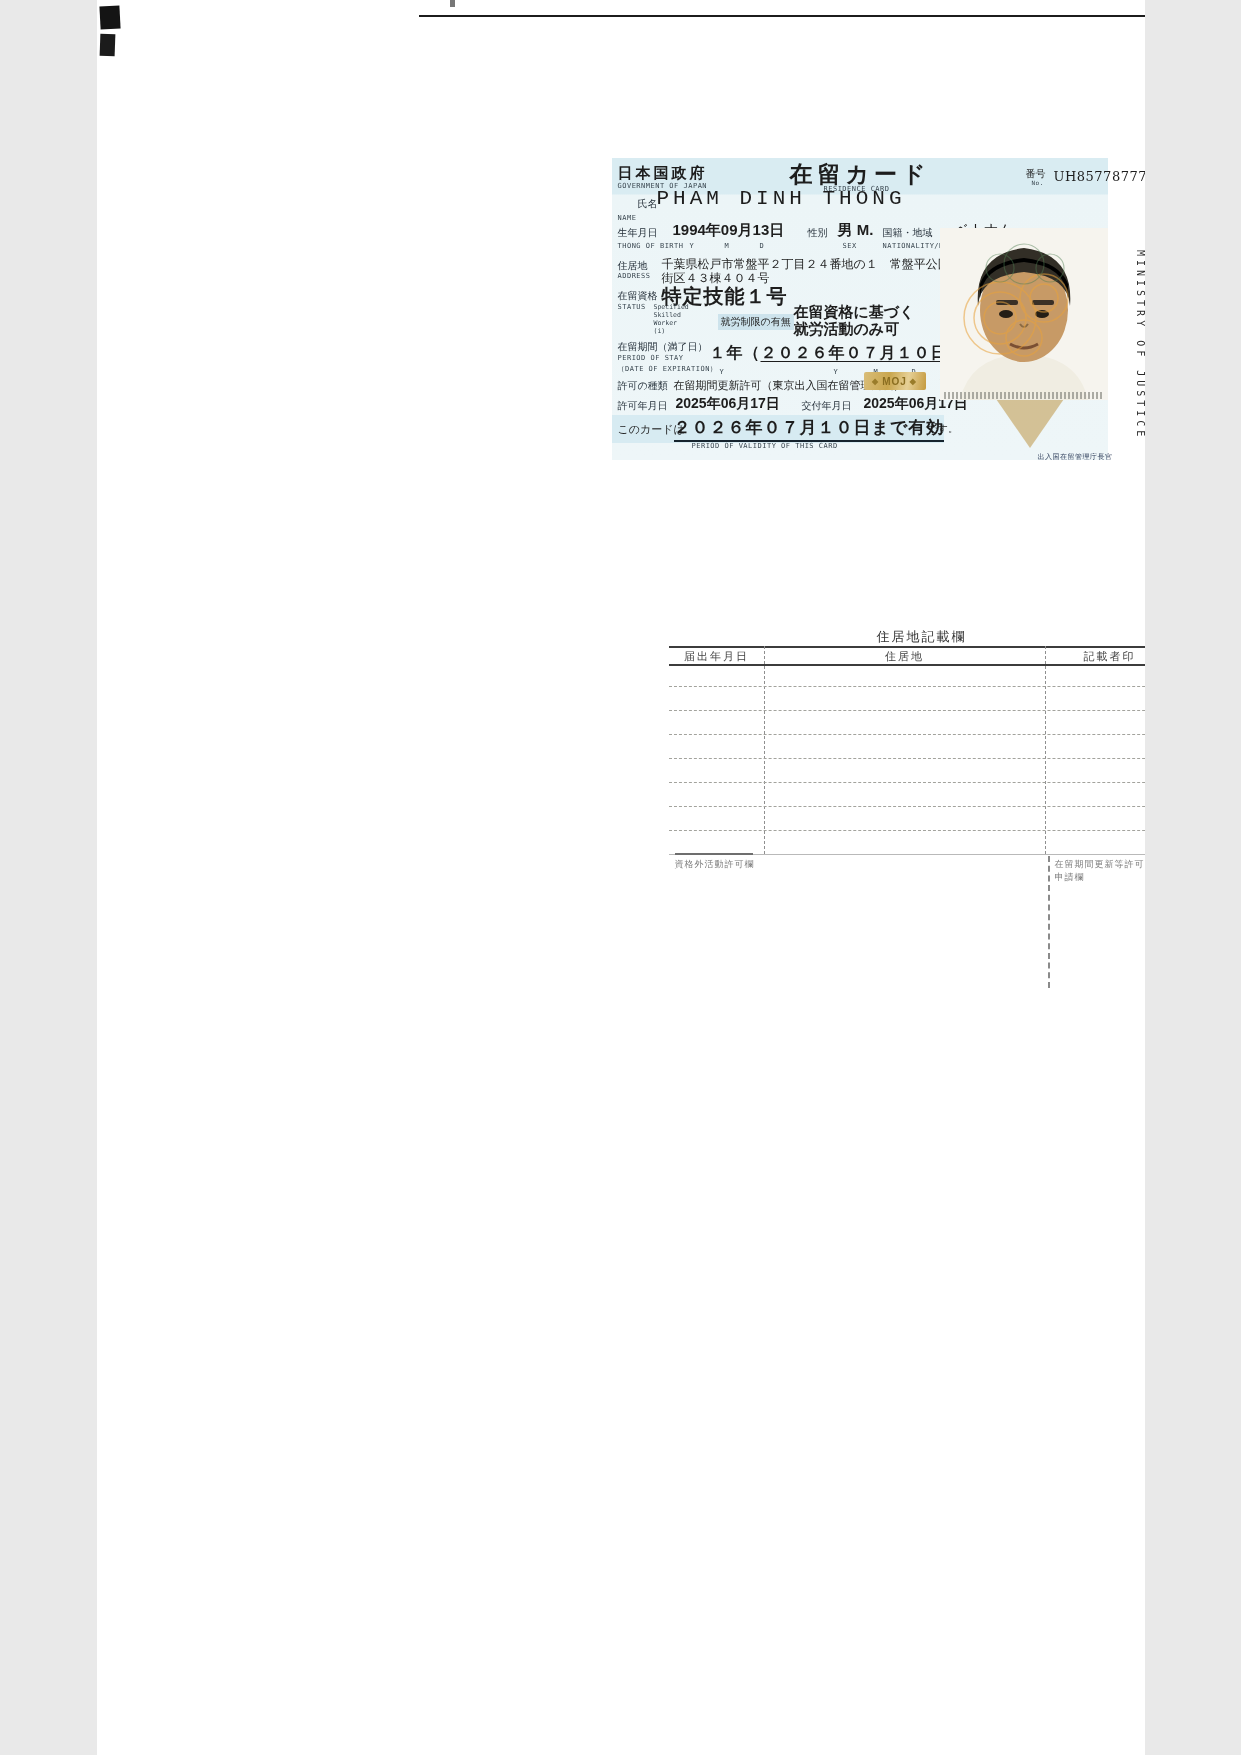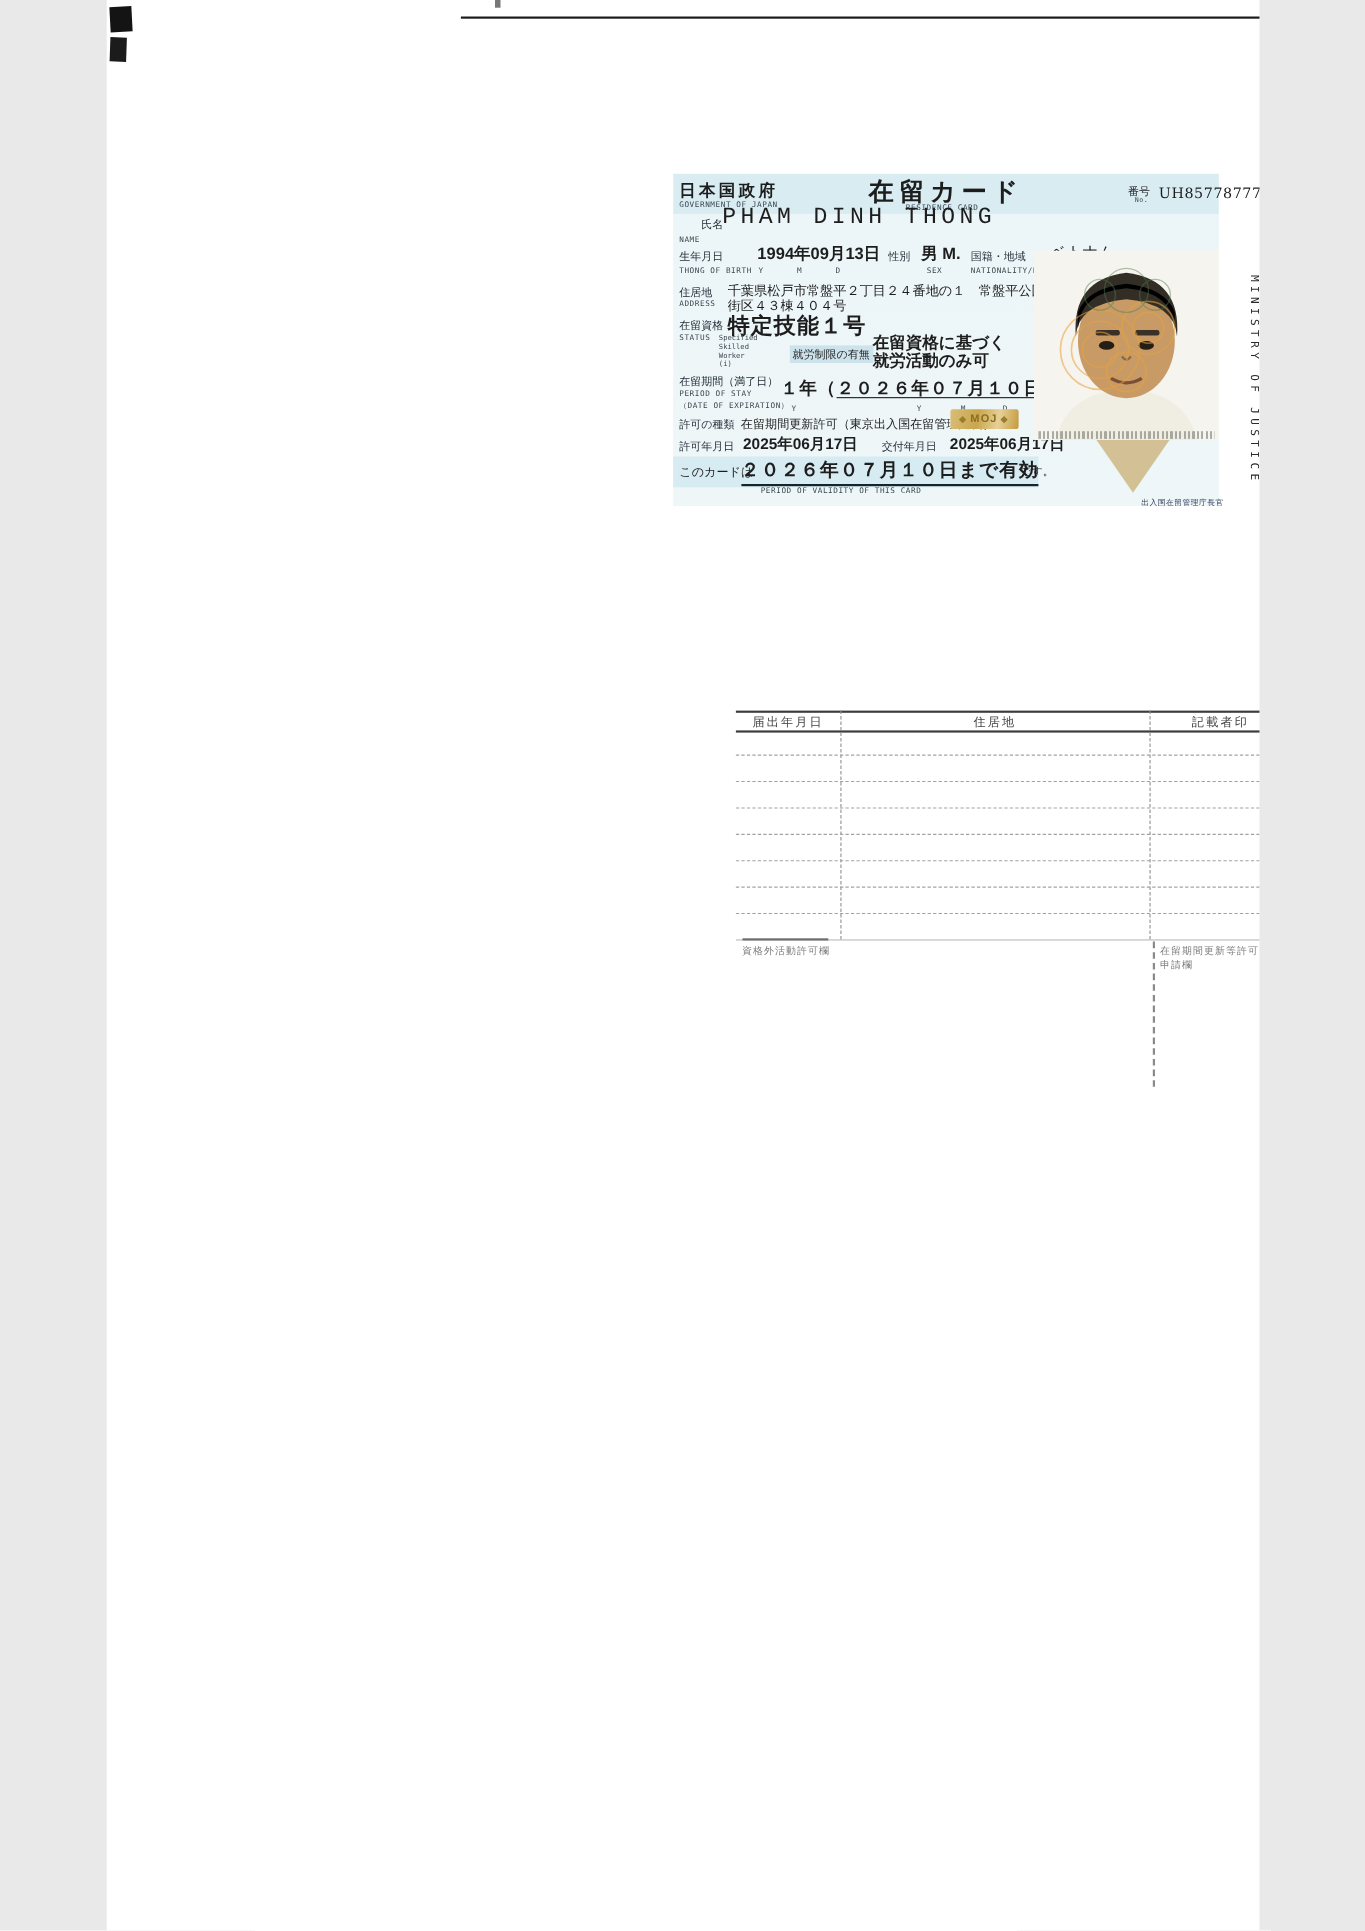--- a/index.html
+++ b/index.html
@@ -26,21 +26,21 @@
   .title-en { left:212px; top:27px; }
   .num-label{ left:414px; top:9px; font-size:10px; font-weight:normal; }
   .num-en   { left:420px; top:21px; font-size:6px; }
   .num-val  { left:442px; top:11px; font-size:13px; font-family:"DejaVu Serif", serif; letter-spacing:0.5px; }
 
   .name-label { left:6px; top:39px;margin-left:20px; }
   .name-val   { left:45px; top:29px; font-size:21px; font-family:Liberation Mono, monospace; letter-spacing:4px; }
   .name-en    { left:6px; top:56px; }
 
   .birth-label { left:6px; top:68px; }
-  .birth-val   { left:77px; top:63px; font-size:15px; font-weight:bold; }
+  .birth-val   { left:61px; top:63px; font-size:15px; font-weight:bold; }
   .birth-en    { left:6px; top:84px; }
   .birth-y { left:78px; top:84px; } .birth-m { left:113px; top:84px; } .birth-d { left:148px; top:84px; }
   .sex-label { left:196px; top:68px; }
   .sex-val   { left:226px; top:63px; font-size:15px; font-weight:bold; }
   .sex-en    { left:231px; top:84px; }
   .nat-label { left:271px; top:68px; }
   .nat-val   { left:344px; top:63px; font-size:14px; }
   .nat-en    { left:271px; top:84px; }
 
   .addr-label { left:6px; top:101px; }
@@ -222,20 +222,21 @@
         <circle cx="84" cy="36" r="20"></circle>
           <circle cx="60" cy="40" r="14"></circle>
           <circle cx="110" cy="40" r="14"></circle>
       </g>
     </svg>
   </div>
   <div class="microtext"></div>
   <div class="ministry">MINISTRY OF JUSTICE</div>
   <div class="seal"></div>
 
+  <div class="tbl-title">住居地記載欄</div>
   <div class="tbl-line-top"></div>
   <div class="hdr-date">届出年月日</div>
   <div class="hdr-addr">住居地</div>
   <div class="hdr-seal">記載者印</div>
   <div class="tbl-line-hdr"></div>
   <div class="vsep1"></div>
   <div class="vsep2"></div>
   <div class="rrow r1"></div>
   <div class="rrow r2"></div>
   <div class="rrow r3"></div>

